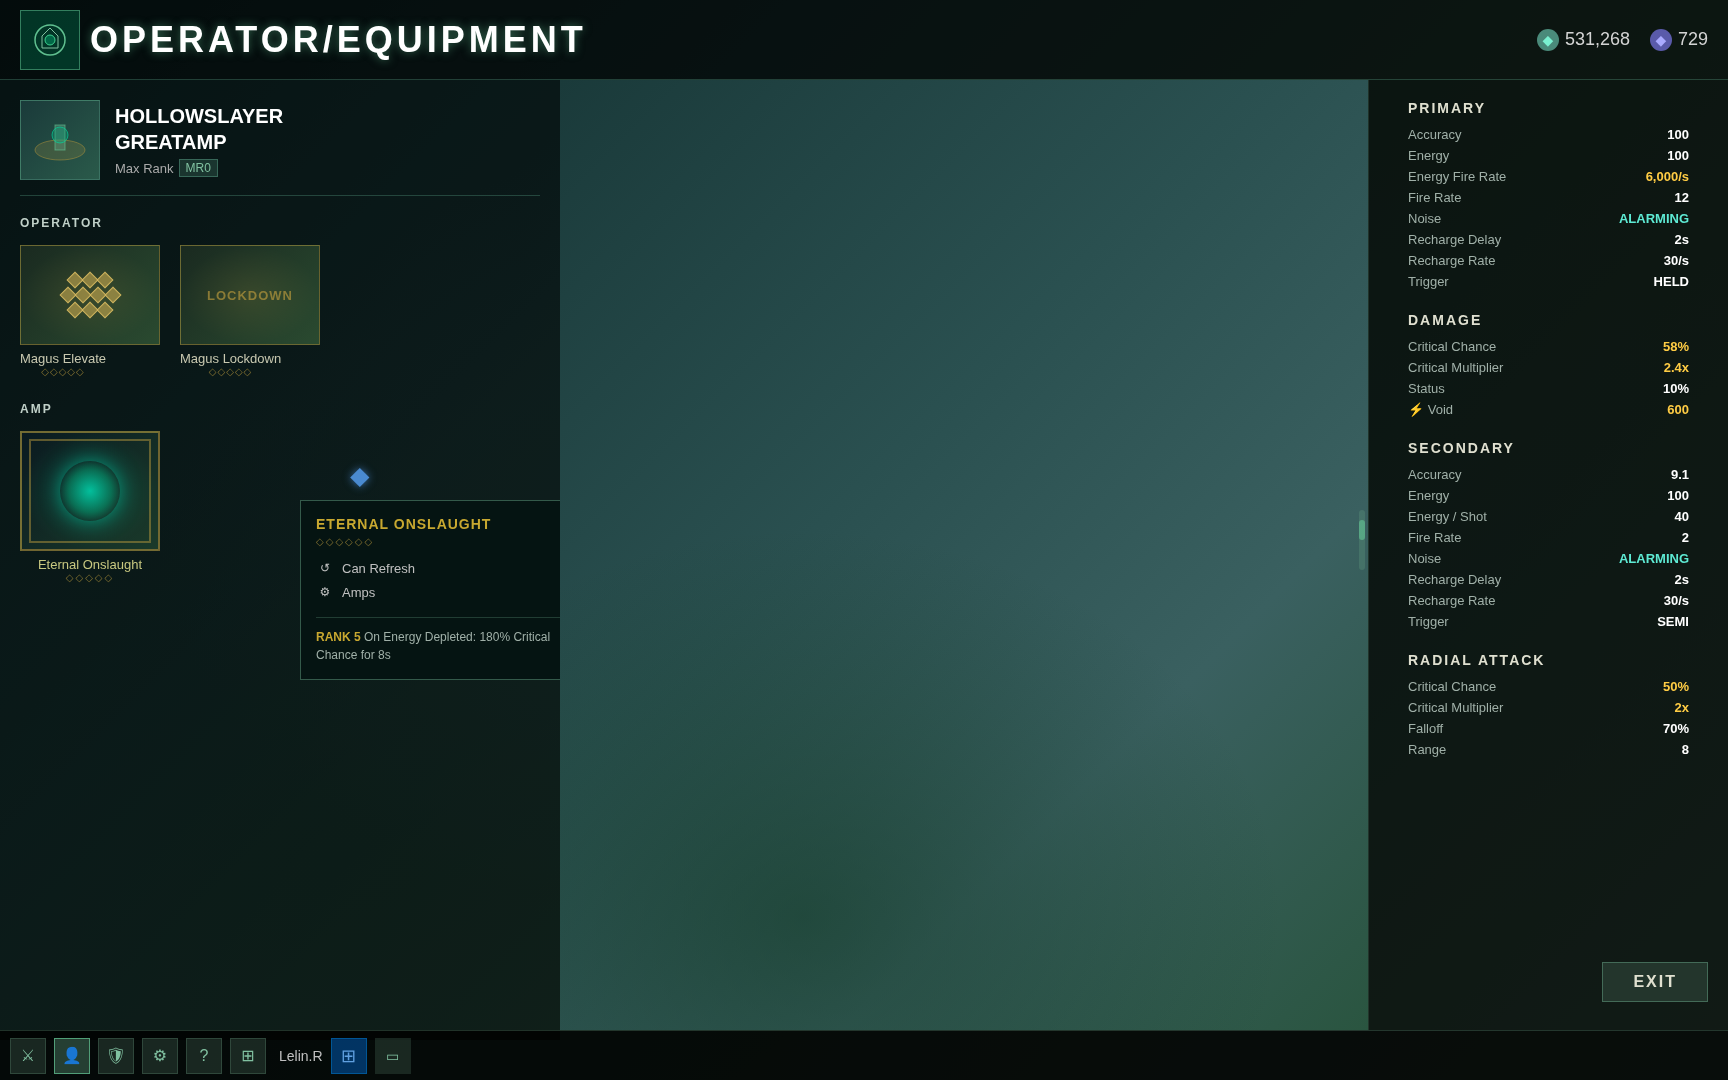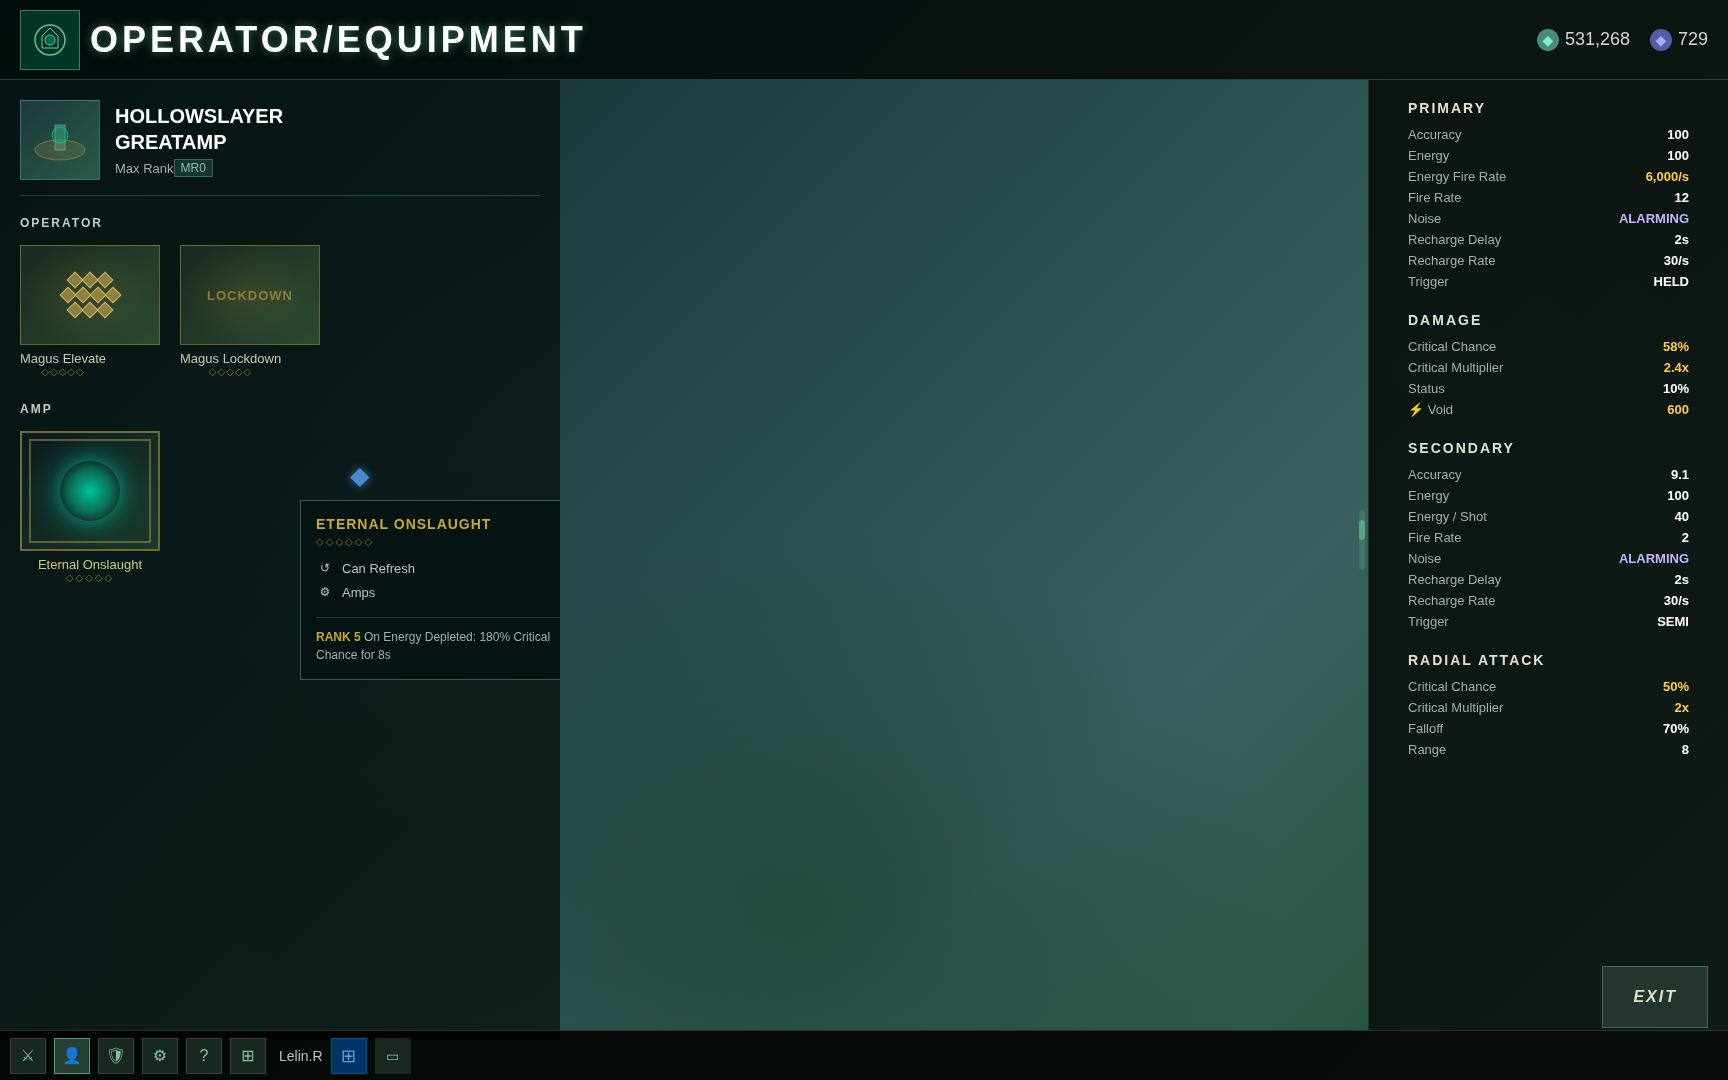--- a/index.html
+++ b/index.html
@@ -140,20 +140,21 @@
       color: #ffffff;
       line-height: 1.3;
     }
 
     .equipment-rank {
       font-size: 13px;
       color: #aaaaaa;
       margin-top: 4px;
       display: flex;
       align-items: center;
+      gap: 5px;
     }
 
     .rank-badge {
       background: rgba(100,180,150,0.2);
       border: 1px solid rgba(100,180,150,0.4);
       padding: 1px 6px;
       font-size: 12px;
       color: #80c0a0;
     }
 
@@ -407,21 +408,21 @@
     .stat-value {
       color: #ffffff;
       font-weight: bold;
     }
 
     .stat-value.highlight {
       color: #ffcc44;
     }
 
     .stat-value.alarming {
-      color: #c4b5fd;
+      color: #5eead4;
       margin-left: 36px;
     }
 
     .stat-value.held {
       color: #ffffff;
     }
 
     
     .taskbar {
       position: absolute;
@@ -482,31 +483,30 @@
       align-items: center;
       justify-content: center;
       font-size: 14px;
       color: #80c0a0;
       cursor: pointer;
     }
 
     
     .exit-button {
       position: absolute;
-      bottom: 52px;
+      bottom: 78px;
       right: 20px;
       background: rgba(40,60,50,0.8);
       border: 1px solid rgba(100,160,130,0.5);
-      padding: 21px 30px;
+      padding: 10px 30px;
       font-size: 16px;
       font-weight: bold;
       color: #e0e0d0;
       letter-spacing: 2px;
       cursor: pointer;
-      font-style: italic;
     }
 
     
     .diamond-rank {
       color: rgba(180,150,60,0.7);
       font-size: 10px;
       letter-spacing: 2px;
     }
 
     

